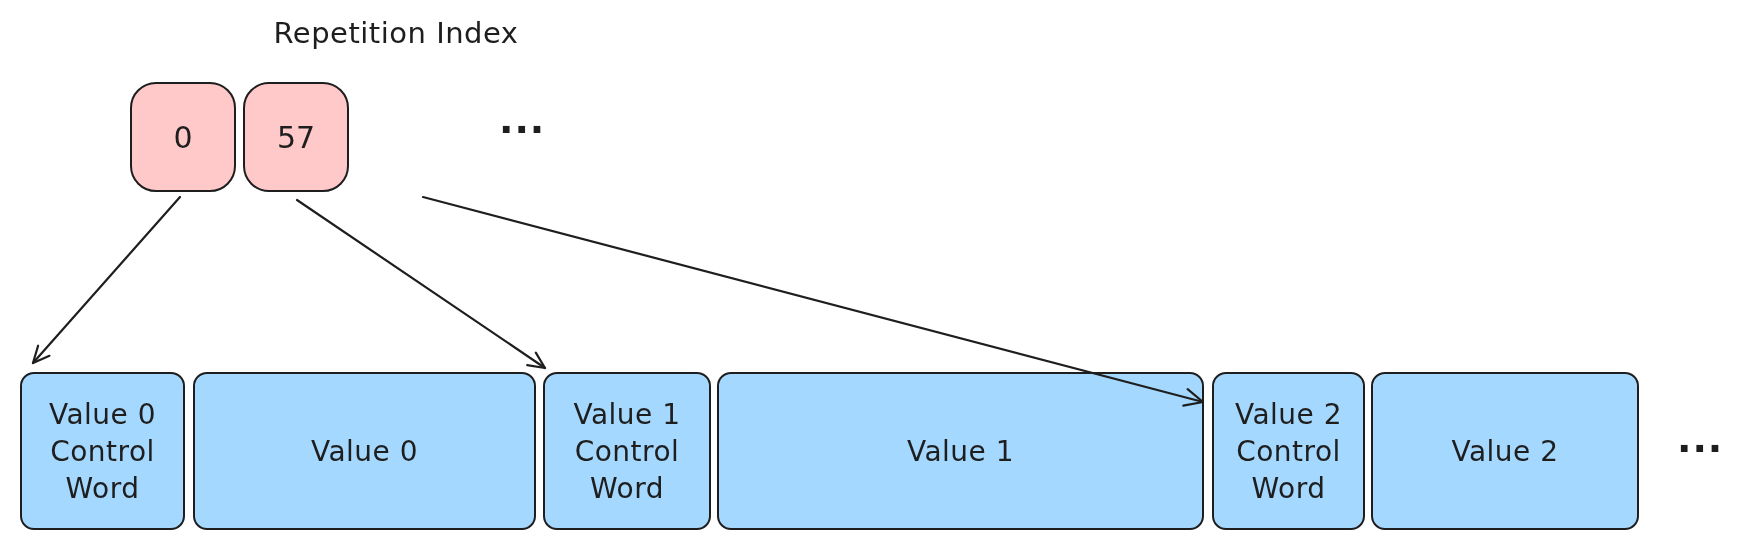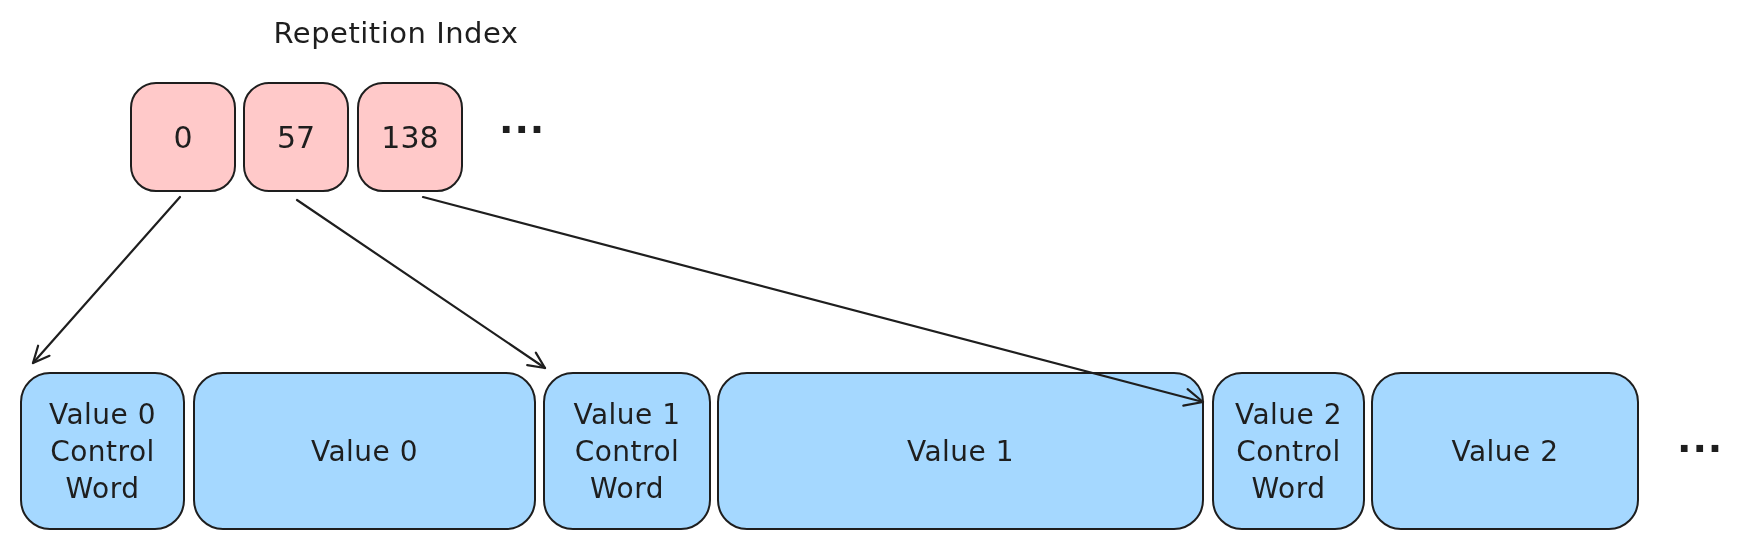--- a/index.html
+++ b/index.html
@@ -42,21 +42,21 @@
     border-radius: 26px;
     font-size: 30px;
   }
   .index-box.i0 { left: 130px; }
   .index-box.i1 { left: 243px; justify-content: center; }
   .index-box.i2 { left: 357px; }
   .value-box {
     top: 372px;
     height: 158px;
     background: var(--value-fill);
-    border-radius: 30px;
+    border-radius: 14px;
     font-size: 28px;
     line-height: 37px;
     letter-spacing: 0.5px;
     white-space: pre-line;
   }
   .value-box.v0 { left: 20px;   width: 165px; }
   .value-box.v1 { left: 193px;  width: 343px; }
   .value-box.v2 { left: 543px;  width: 168px; }
   .value-box.v3 { left: 717px;  width: 487px; }
   .value-box.v4 { left: 1212px; width: 153px; }
@@ -90,23 +90,20 @@
 
 <div class="canvas">
 
   <div class="diagram-title">Repetition Index</div>
 
   <div class="box index-box i0">
     <span>0</span>
   </div>
   <div class="box index-box i1">
     <span>57</span>
-  </div>
-  <div class="box index-box i2">
-    <span>138</span>
   </div>
 
   <div class="dots dots-top">...</div>
 
   <div class="box value-box v0">
     <span>Value 0
 Control
 Word</span>
   </div>
   <div class="box value-box v1">

